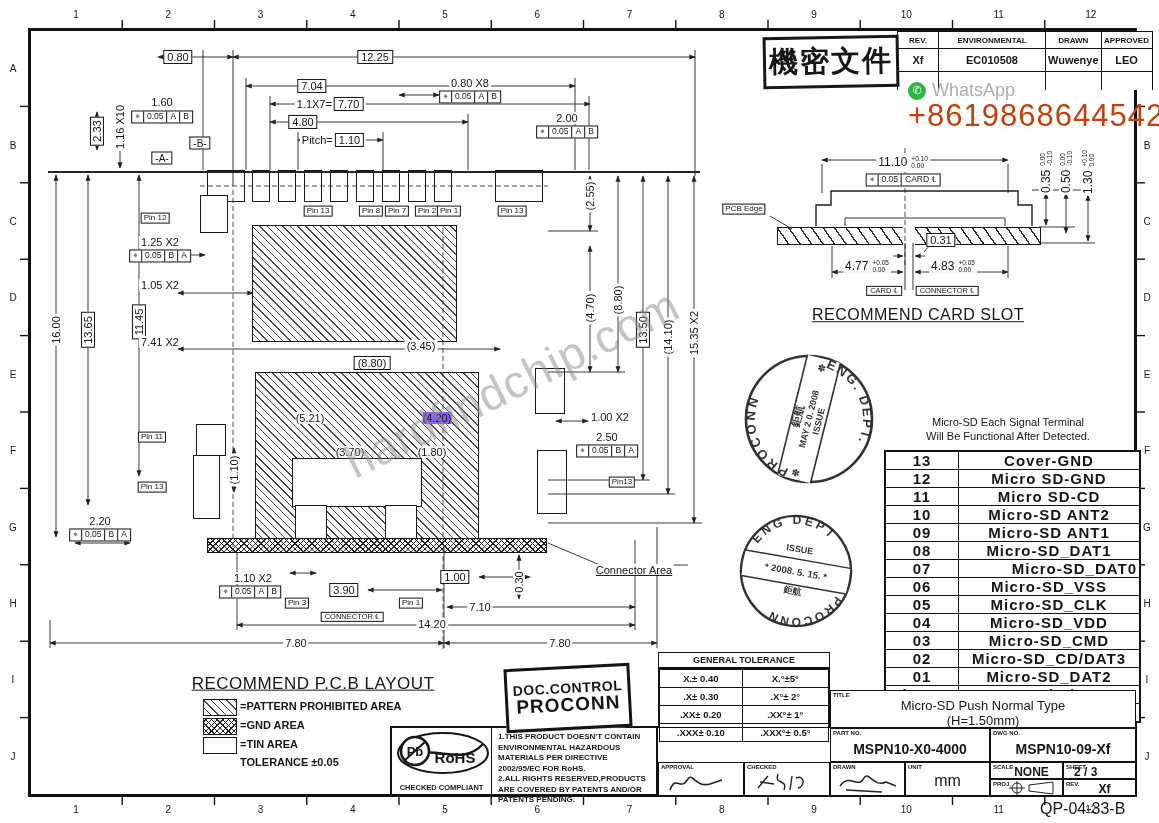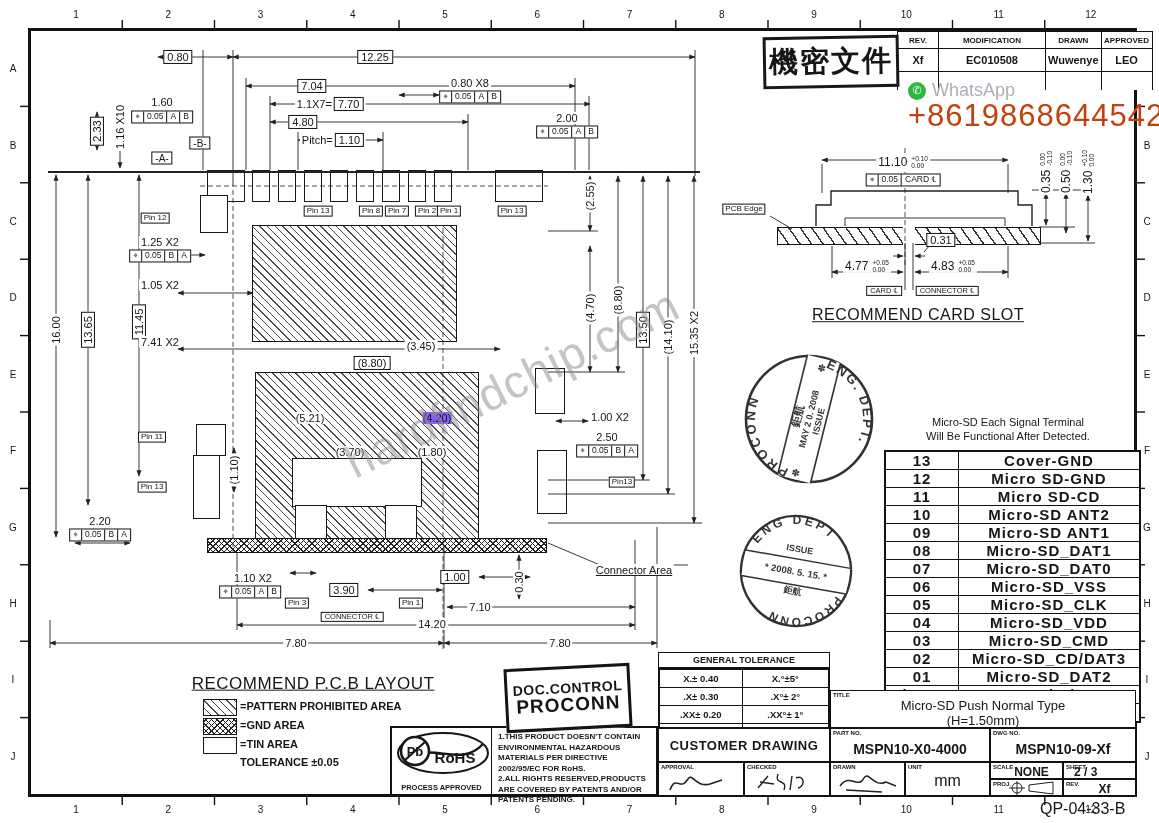--- a/index.html
+++ b/index.html
@@ -554,21 +554,21 @@
         <tr>
           <td style="width: 68px;">09</td>
           <td style="width: 176px;">Micro-SD ANT1</td>
         </tr>
         <tr>
           <td style="width: 68px;">08</td>
           <td style="width: 176px;">Micro-SD_DAT1</td>
         </tr>
         <tr>
           <td style="width: 68px;">07</td>
-          <td style="width: 176px;">Micro-SD_DAT0</td>
+          <td style="width: 176px; text-align: right;">Micro-SD_DAT0</td>
         </tr>
         <tr>
           <td style="width: 68px;">06</td>
           <td style="width: 176px;">Micro-SD_VSS</td>
         </tr>
         <tr>
           <td style="width: 68px;">05</td>
           <td style="width: 176px;">Micro-SD_CLK</td>
         </tr>
         <tr>
@@ -607,21 +607,21 @@
   <div class="legend-sw" style="left:203px;top:737px;background:#fff"></div>
   <div class="legend-tx" style="left:240px;top:700px">=PATTERN PROHIBITED AREA</div>
   <div class="legend-tx" style="left:240px;top:719px">=GND AREA</div>
   <div class="legend-tx" style="left:240px;top:738px">=TIN AREA</div>
   <div class="legend-tx" style="left:240px;top:756px">TOLERANCE ±0.05</div>
 
   <table class="revtbl">
     <tbody>
       <tr class="hd">
         <td style="width:36px">REV.</td>
-        <td style="width:102px">MODIFICATION</td>
+        <td style="width:102px">ENVIRONMENTAL</td>
         <td style="width:50px">DRAWN</td>
         <td style="width:46px">APPROVED</td>
       </tr>
       <tr class="dt">
         <td>Xf</td>
         <td>EC010508</td>
         <td>Wuwenye</td>
         <td>LEO</td>
       </tr>
       <tr class="emp">
@@ -651,23 +651,20 @@
             <td>.XX± 0.20</td>
             <td>.XX°± 1°</td>
           </tr>
           <tr>
             <td>.XXX± 0.10</td>
             <td>.XXX°± 0.5°</td>
           </tr>
         </tbody>
       </table>
     </div>
-  <div class="cell cc" style="left:658px;top:728px;width:172px;height:34px;font-size:13px;font-weight:bold;letter-spacing:.5px">
-      <span>CUSTOMER DRAWING</span>
-    </div>
   <div class="cell" style="left:658px;top:762px;width:86px;height:34px">
     <span class="tag">APPROVAL</span>
     <svg width="80" height="26" style="position:absolute;left:3px;top:7px">
       <path d="M8,20 C14,4 18,22 26,9 C30,2 34,18 48,14 L60,10" stroke="#222" stroke-width="1.6" fill="none"></path>
       </svg>
     </div>
   <div class="cell" style="left:744px;top:762px;width:86px;height:34px">
     <span class="tag">CHECKED</span>
     <svg width="80" height="26" style="position:absolute;left:3px;top:7px">
       <path d="M10,18 L20,6 M12,12 L26,14 M30,4 C26,16 40,8 36,20 M44,6 L42,20 M48,8 C56,4 58,16 50,18" stroke="#222" stroke-width="1.4" fill="none"></path>
@@ -721,21 +718,21 @@
   <div class="cell" style="left:390px;top:726px;width:268px;height:70px;border-width:2px">
     <div style="position:absolute;left:0;top:0;width:99px;height:100%;border-right:1px solid #111">
       <svg width="96" height="48" style="position:absolute;left:1px;top:2px">
         <ellipse cx="50" cy="23" rx="45" ry="20" stroke="#161616" stroke-width="2" fill="none"></ellipse>
         <path d="M14,32 C36,8 66,40 90,14" stroke="#161616" stroke-width="2.4" fill="none"></path>
         <circle cx="22" cy="21" r="14" stroke="#161616" stroke-width="2.6" fill="#fff"></circle>
         <line x1="11" y1="31" x2="33" y2="11" stroke="#161616" stroke-width="2.2"></line>
         <text x="22" y="26" text-anchor="middle" font-size="13" font-weight="bold" fill="#161616">Pb</text>
         <text x="62" y="33" text-anchor="middle" font-size="15" font-weight="bold" fill="#161616">RoHS</text>
       </svg>
-      <div style="position:absolute;left:0;bottom:2px;width:100%;text-align:center;font-size:7.5px;font-weight:bold">PROCESS APPROVED</div>
+      <div style="position:absolute;left:0;bottom:2px;width:100%;text-align:center;font-size:7.5px;font-weight:bold">CHECKED COMPLIANT</div>
     </div>
     <div class="notes-text" style="position:absolute;left:100px;top:0;width:164px">1.THIS PRODUCT DOESN'T CONTAIN
    ENVIRONMENTAL HAZARDOUS
    MATERIALS PER DIRECTIVE
    2002/95/EC FOR RoHS.
 2.ALL RIGHTS RESERVED,PRODUCTS
    ARE COVERED BY PATENTS AND/OR
    PATENTS PENDING.</div>
   </div>
 

